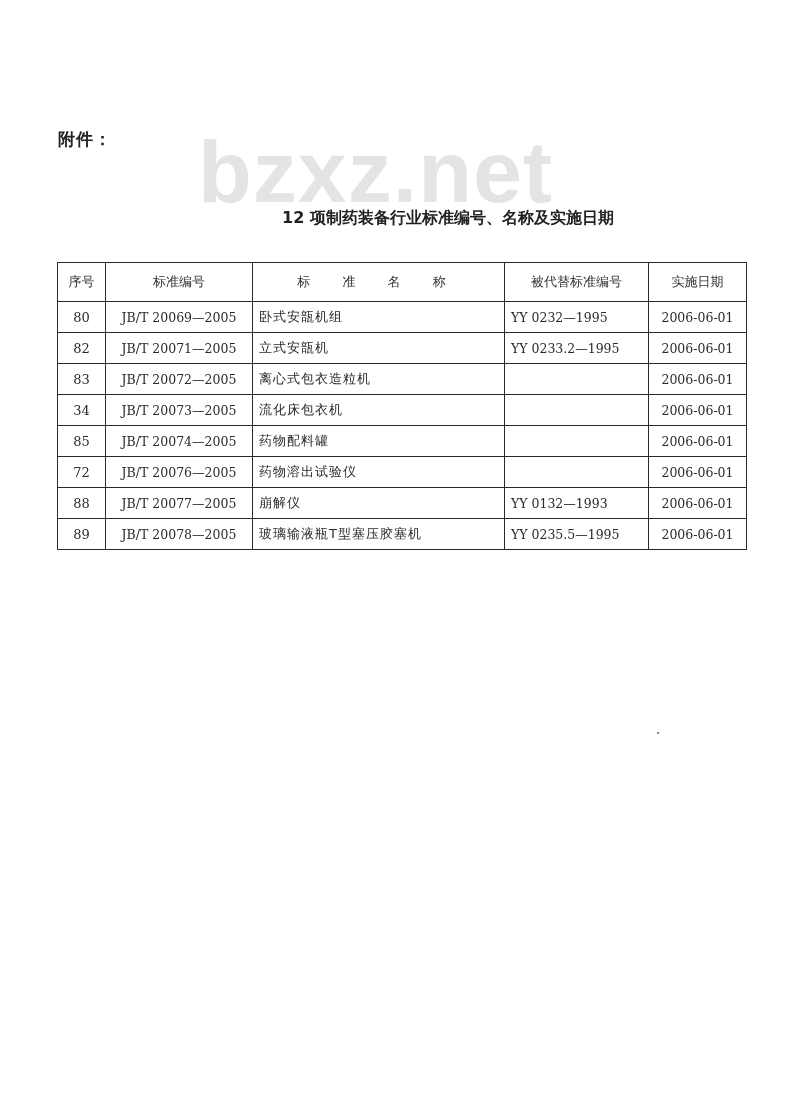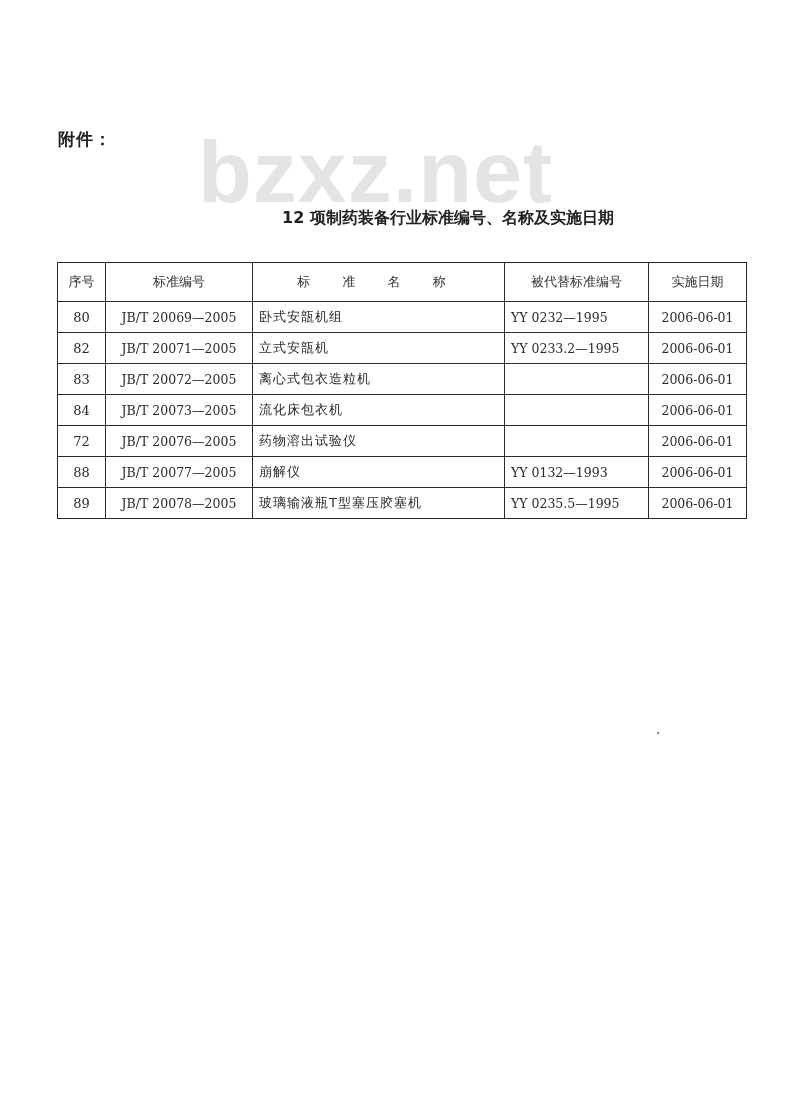--- a/index.html
+++ b/index.html
@@ -69,23 +69,30 @@
       <td class="c-date">2006-06-01</td>
     </tr>
     <tr>
       <td class="c-no">83</td>
       <td class="c-code">JB/T 20072—2005</td>
       <td class="c-name">离心式包衣造粒机</td>
       <td class="c-repl"></td>
       <td class="c-date">2006-06-01</td>
     </tr>
     <tr>
-      <td class="c-no">84</td>
+      <td class="c-no">34</td>
       <td class="c-code">JB/T 20073—2005</td>
       <td class="c-name">流化床包衣机</td>
+      <td class="c-repl"></td>
+      <td class="c-date">2006-06-01</td>
+    </tr>
+    <tr>
+      <td class="c-no">85</td>
+      <td class="c-code">JB/T 20074—2005</td>
+      <td class="c-name">药物配料罐</td>
       <td class="c-repl"></td>
       <td class="c-date">2006-06-01</td>
     </tr>
     <tr>
       <td class="c-no">72</td>
       <td class="c-code">JB/T 20076—2005</td>
       <td class="c-name">药物溶出试验仪</td>
       <td class="c-repl"></td>
       <td class="c-date">2006-06-01</td>
     </tr>

